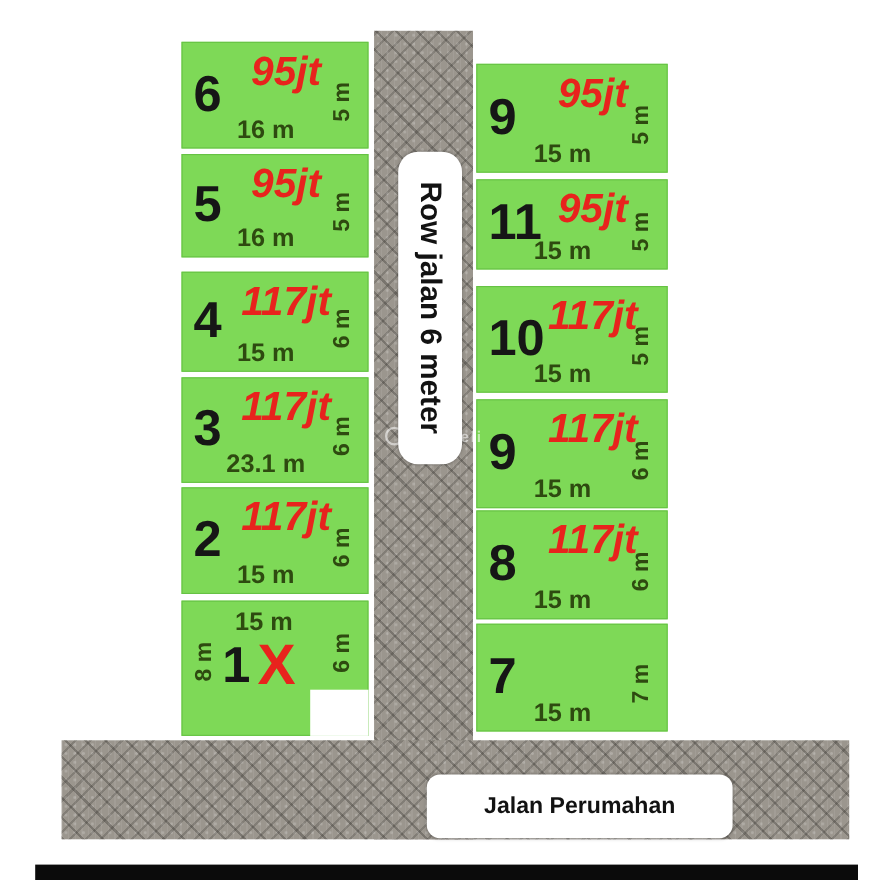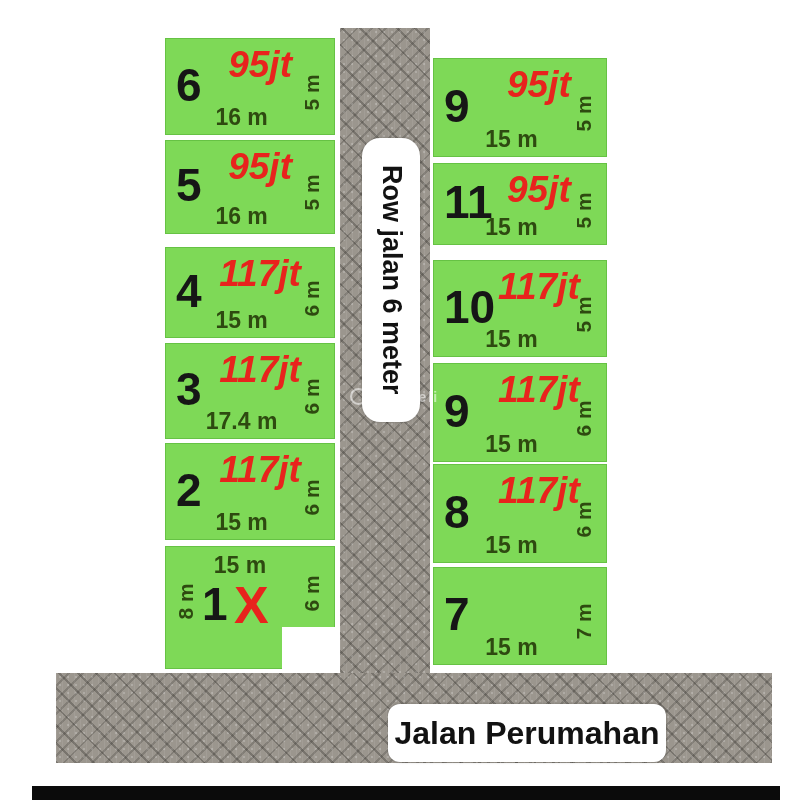--- a/index.html
+++ b/index.html
@@ -28,21 +28,21 @@
     z-index:1;
   }
   .road-v{left:340px;top:28px;width:90px;height:735px;}
   .road-h{left:56px;top:673px;width:716px;height:90px;}
 
   
   .pill{position:absolute;background:#fff;border-radius:14px;display:flex;align-items:center;justify-content:center;z-index:5;}
   .pill-v{left:362px;top:138px;width:58px;height:284px;border-radius:18px;box-shadow:0 0 3px rgba(0,0,0,.25);}
   .pill-v span{writing-mode:vertical-rl;text-orientation:mixed;font-size:27px;font-weight:700;color:#121212;white-space:nowrap;}
   .pill-h{left:388px;top:704px;width:278px;height:58px;border-radius:12px;box-shadow:0 0 3px rgba(0,0,0,.25);}
-  .pill-h span{font-size:32px;font-weight:700;color:#121212;white-space:nowrap;}
+  .pill-h span{font-size:21px;font-weight:700;color:#121212;white-space:nowrap;}
 
   
   .plot{
     position:absolute;
     background:var(--plot_green);
     border:1px solid var(--plot_edge);
     box-sizing:border-box;
     z-index:2;
   }
   .num{position:absolute;left:10px;top:50%;transform:translateY(-55%);font-size:46px;font-weight:700;color:var(--num_black);line-height:1;}
@@ -95,21 +95,21 @@
   </div>
   <div class="plot" style="left:165px;top:247px;width:170px;height:91px">
     <span class="num">4</span>
     <span class="price">117jt</span>
     <span class="wdim">15 m</span>
     <span class="hdim">6 m</span>
   </div>
   <div class="plot" style="left:165px;top:343px;width:170px;height:96px">
     <span class="num">3</span>
     <span class="price">117jt</span>
-    <span class="wdim">17.4 m</span>
+    <span class="wdim">23.1 m</span>
     <span class="hdim">6 m</span>
   </div>
   <div class="plot" style="left:165px;top:443px;width:170px;height:97px">
     <span class="num">2</span>
     <span class="price">117jt</span>
     <span class="wdim">15 m</span>
     <span class="hdim">6 m</span>
   </div>
 
   <div class="plot plot-sold" style="left:165px;top:546px;width:170px;height:123px">

